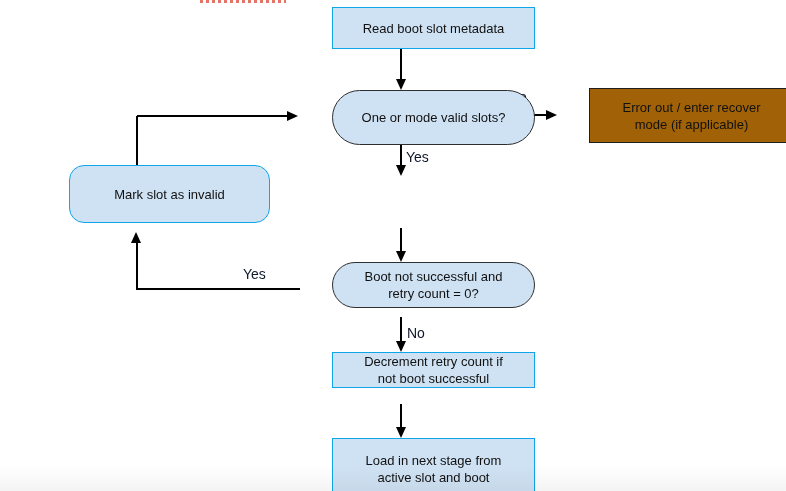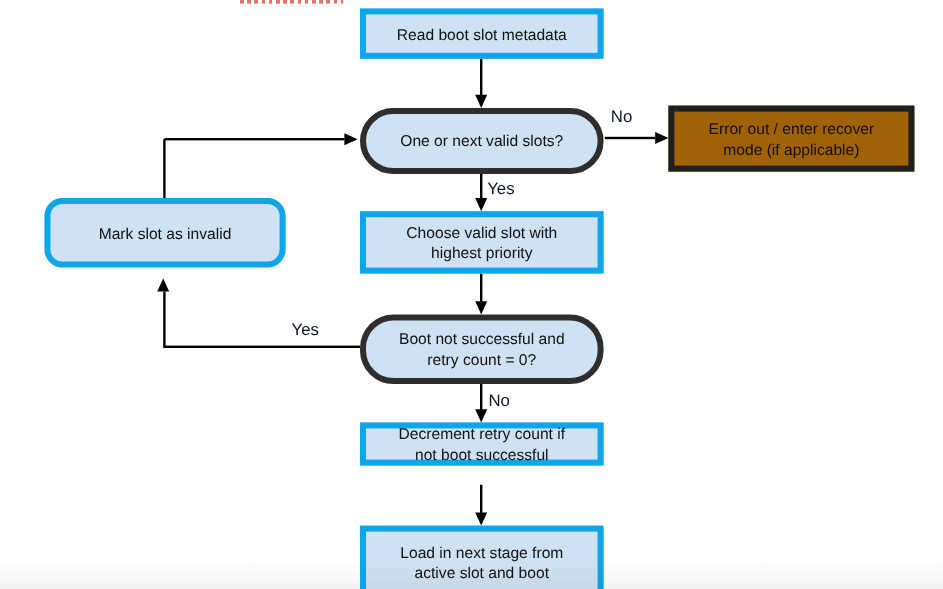--- a/index.html
+++ b/index.html
@@ -12,25 +12,26 @@
     position: relative;
     width: 786px;
     height: 491px;
     background: #ffffff;
     overflow: hidden;
   }
   .node {
     position: absolute;
     box-sizing: border-box;
     background: #cfe2f3;
-    border: 5px solid #0ea5e9;
+    border: 1px solid #0ea5e9;
     display: flex;
     align-items: center;
     justify-content: center;
     text-align: center;
+    margin-left: 32px;
   }
   .node-label {
     font-size: 13px;
     line-height: 17px;
     color: #111111;
     white-space: pre-line;
     padding: 0 4px;
   }
   .stadium {
     border-radius: 28px;
@@ -86,21 +87,21 @@
     height: 26px;
     background: linear-gradient(to bottom, rgba(0,0,0,0), rgba(0,0,0,0.045));
     pointer-events: none;
   }
 
   
   #node-read      { left: 300px; top: 7px;   width: 203px; height: 42px; }
   #node-valid     { left: 300px; top: 90px;  width: 203px; height: 55px; }
   #node-error     { left: 557px; top: 88px;  width: 205px; height: 55px; }
   #node-choose    { left: 300px; top: 176px; width: 203px; height: 52px; }
-  #node-retry     { left: 300px; top: 262px; width: 203px; height: 58px; }
+  #node-retry     { left: 300px; top: 262px; width: 203px; height: 46px; }
   #node-mark      { left: 37px;  top: 165px; width: 201px; height: 58px; border-radius: 15px; }
   #node-decrement { left: 300px; top: 352px; width: 203px; height: 36px; }
   #node-load      { left: 300px; top: 438px; width: 203px; height: 62px; }
 
   
   #line-read-valid      { left: 400px; top: 49px;  width: 2px;   height: 31px; }
   #head-read-valid      { left: 396px; top: 79px; }
   #line-valid-error     { left: 504px; top: 114px; width: 42px;  height: 2px; }
   #head-valid-error     { left: 546px; top: 110px; }
   #line-valid-choose    { left: 400px; top: 145px; width: 2px;   height: 21px; }
@@ -160,32 +161,28 @@
   <div class="edge-label" id="label-no-valid">No</div>
   <div class="edge-label" id="label-yes-valid">Yes</div>
   <div class="edge-label" id="label-yes-retry">Yes</div>
   <div class="edge-label" id="label-no-retry">No</div>
 
   <div class="node" id="node-read">
     <span class="node-label">Read boot slot metadata</span>
   </div>
 
   <div class="node stadium" id="node-valid">
-    <span class="node-label">One or next valid slots?</span>
+    <span class="node-label">One or mode valid slots?</span>
   </div>
 
   <div class="node orange" id="node-error">
     <span class="node-label">Error out / enter recover
 mode (if applicable)</span>
   </div>
 
-  <div class="node" id="node-choose">
-    <span class="node-label">Choose valid slot with
-highest priority</span>
-  </div>
 
   <div class="node stadium" id="node-retry">
     <span class="node-label">Boot not successful and
 retry count = 0?</span>
   </div>
 
   <div class="node" id="node-mark">
     <span class="node-label">Mark slot as invalid</span>
   </div>
 

